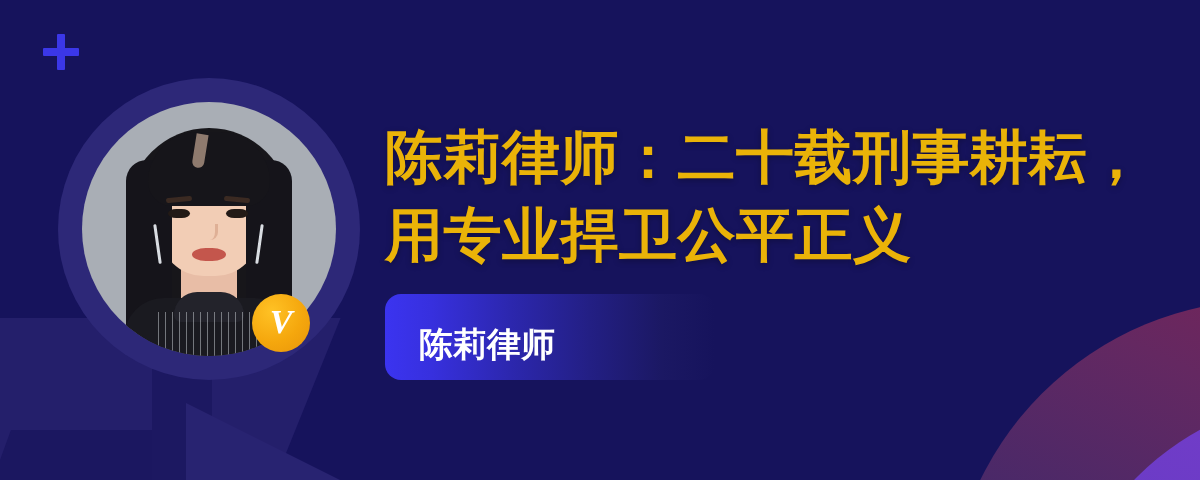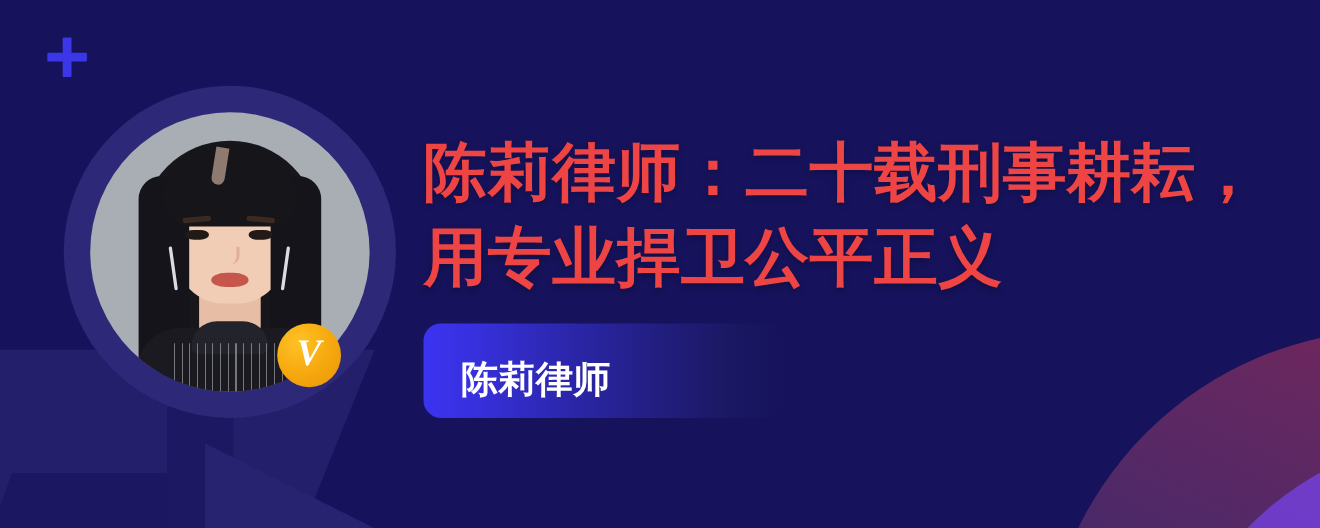--- a/index.html
+++ b/index.html
@@ -271,21 +271,21 @@
 
   
   .content {
     position: absolute;
     left: 385px;
     top: 118px;
     width: 790px;
   }
   .title {
     margin: 0;
-    color: #ef4444;
+    color: #eab308;
     font-size: 58px;
     font-weight: 700;
     line-height: 78px;
     letter-spacing: 0.5px;
     white-space: pre-line;
     text-shadow: 0 2px 6px rgba(0,0,0,.28);
   }
 
   .name-button {
     position: absolute;

